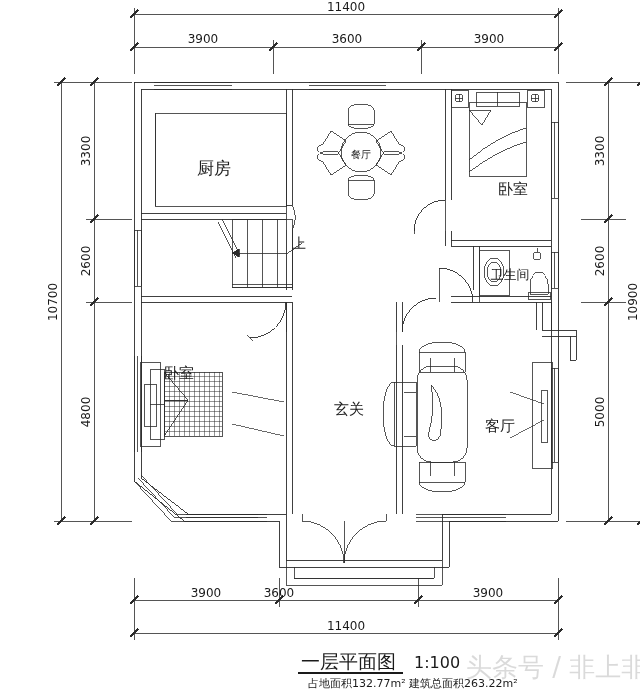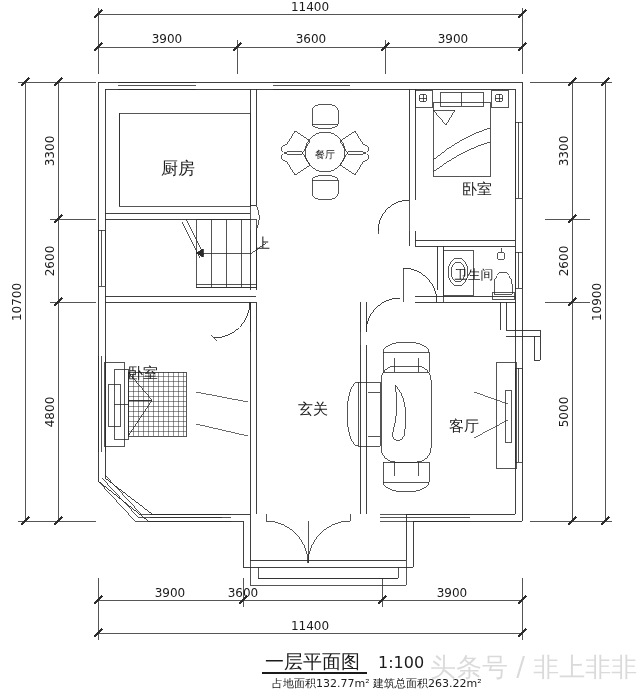--- a/index.html
+++ b/index.html
@@ -1,21 +1,21 @@
 <!DOCTYPE html>
 <html><head>
 <meta charset="utf-8">
 <style>
   html,body{margin:0;padding:0;background:#ffffff;}
   body{
     width:640px;height:692px;position:relative;overflow:hidden;
     font-family:"Liberation Sans","DejaVu Sans",sans-serif;
     color:#1a1a1a;
   }
-  #plan-root{position:absolute;left:0;top:0;width:512px;height:692px;}
+  #plan-root{position:absolute;left:0;top:0;width:512px;height:692px;padding-left:36px;}
   svg{display:block;}
   .lbl{font-family:"DejaVu Sans","Liberation Sans",sans-serif;}
 </style>
 </head>
 <body>
 
 <div id="plan-root">
 <svg width="640" height="692" viewBox="0 0 640 692">
 
   <rect x="0" y="0" width="640" height="692" fill="#ffffff"></rect>

